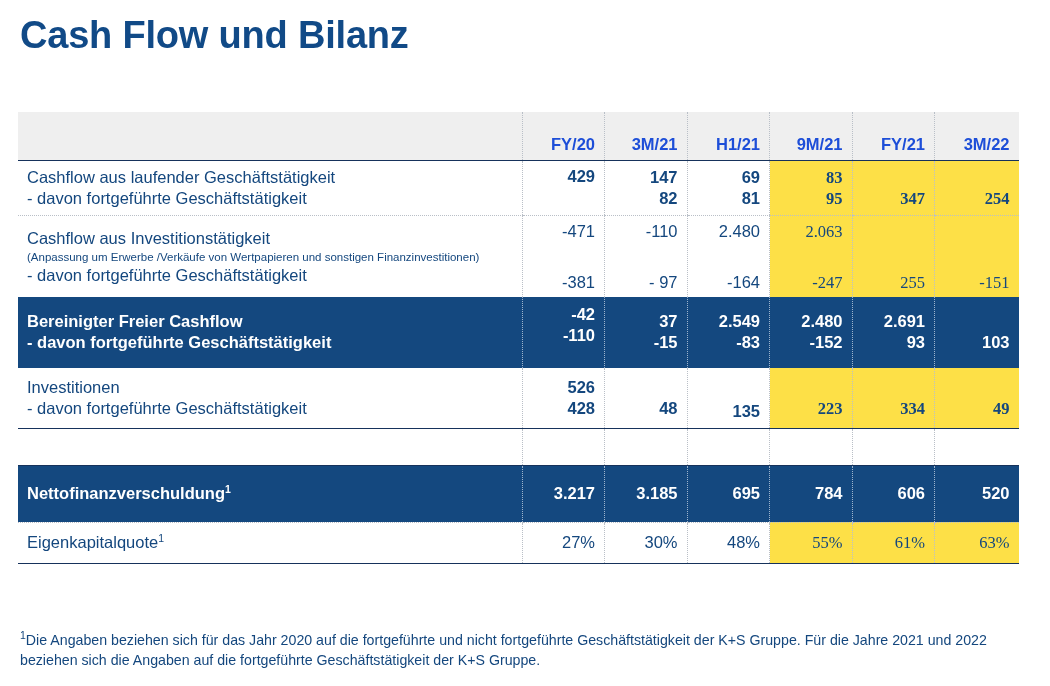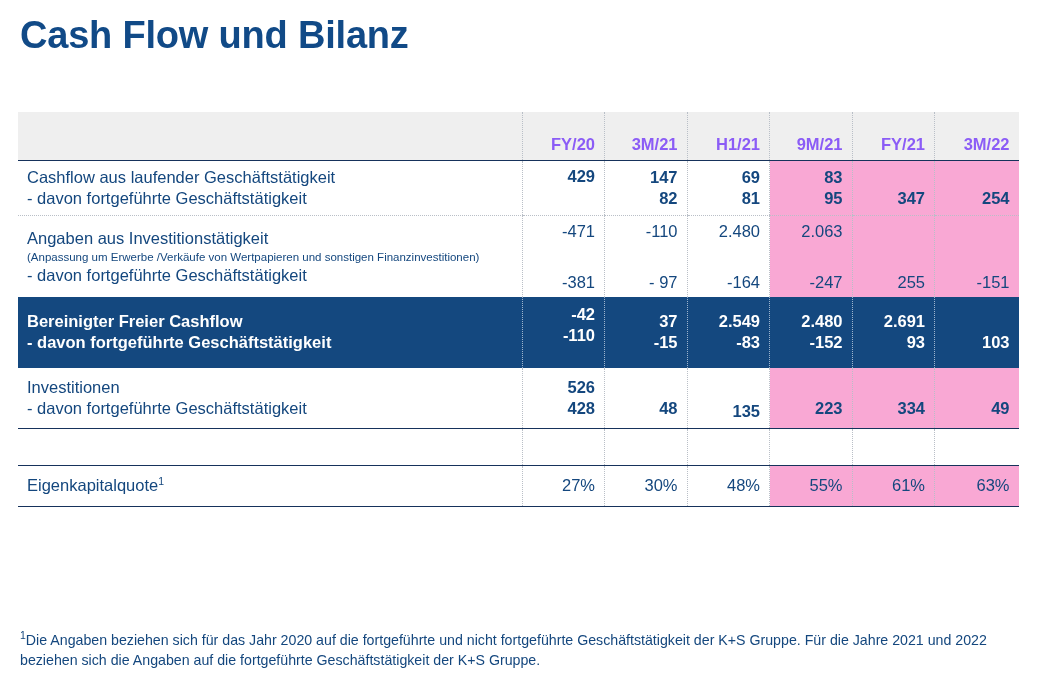--- a/index.html
+++ b/index.html
@@ -63,29 +63,29 @@
   td.lbl, th.lbl {
     text-align: left;
     padding-left: 9px;
   }
 
   
   tr.hdr th {
     background: #EFEFEF;
     font-weight: bold;
     font-size: 16.5px;
-    color: #8b5cf6;
+    color: #1d4ed8;
     height: 42px;
     vertical-align: bottom;
     padding-bottom: 6px;
   }
   tr.hdr th.lbl { background: #EFEFEF; }
 
   
-  td.shade { background: #f9a8d4; }
+  td.shade { background: #fde047; font-family: Liberation Serif, serif; }
 
   
   .rule-strong td, .rule-strong th { border-bottom: 1.6px solid #16325B; }
   .rule-dot td { border-bottom: 1px dotted #b9bfc7; }
 
   
   tr.blue td { background: #14487F; color: #ffffff; }
   tr.blue td.num { border-left: 1px dotted #9fb5ce; }
 
   
@@ -174,21 +174,21 @@
           <div>347</div>
         </td>
         <td class="num cellbody twoline b shade" style="padding-top:6px;padding-bottom:6px;">
           <div>&nbsp;</div>
           <div>254</div>
         </td>
       </tr>
 
       <tr>
         <td class="lbl cellbody" style="padding-top:5px;padding-bottom:4px;">
-          <div>Angaben aus Investitionstätigkeit</div>
+          <div>Cashflow aus Investitionstätigkeit</div>
           <span class="sub">(Anpassung um Erwerbe /Verkäufe von Wertpapieren und sonstigen Finanzinvestitionen)</span>
           <div>- davon fortgeführte Geschäftstätigkeit</div>
         </td>
         <td class="num cellbody" style="padding-top:5px;padding-bottom:4px;">
           <div style="height:21px">-471</div>
           <div class="sub" style="visibility:hidden">x<br>x</div>
           <div>-381</div>
         </td>
         <td class="num cellbody" style="padding-top:5px;padding-bottom:4px;">
           <div style="height:21px">-110</div>
@@ -282,20 +282,31 @@
       <tr class="spacer rule-strong">
         <td class="lbl"></td>
         <td class="num"></td>
         <td class="num"></td>
         <td class="num"></td>
         <td class="num"></td>
         <td class="num"></td>
         <td class="num"></td>
       </tr>
 
+      <tr class="blue rule-dot">
+        <td class="lbl b" style="height:56px;">
+          <span>Nettofinanzverschuldung</span><sup>1</sup>
+        </td>
+        <td class="num b">3.217</td>
+        <td class="num b">3.185</td>
+        <td class="num b">695</td>
+        <td class="num b">784</td>
+        <td class="num b">606</td>
+        <td class="num b">520</td>
+      </tr>
 
 
       <tr class="rule-strong">
         <td class="lbl" style="height:40px;">
           <span>Eigenkapitalquote</span><sup>1</sup>
         </td>
         <td class="num">27%</td>
         <td class="num">30%</td>
         <td class="num">48%</td>
         <td class="num shade">55%</td>

